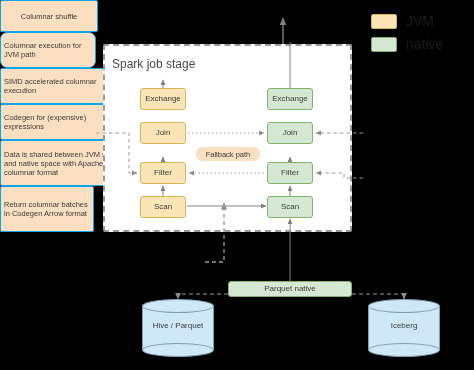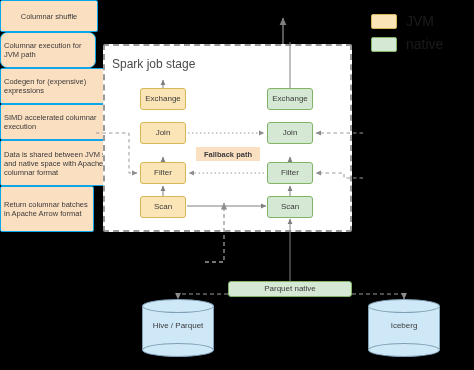--- a/index.html
+++ b/index.html
@@ -36,24 +36,23 @@
     background:#fbdfc1;
     border:1px solid #0ea5e9;
     border-radius:2px;
     font-size:7.5px;
     color:#3a3a3a;
     padding:2px 3px;
   }
   .note-plain{
     background:#fbdfc1;
     border:none;
-    border-radius:0;
+    border-radius:6px;
     font-size:7.5px;
     color:#3a3a3a;
-    font-weight:bold;
   }
 
   
   .container{
     position:absolute;
     left:103px;top:44px;
     width:249px;height:188px;
     background:#ffffff;
     border:2px dashed #9a9a9a;
     box-sizing:border-box;
@@ -196,32 +195,32 @@
   <div class="node native" style="left:267px;top:88px;width:46px;height:22px;">Exchange</div>
   <div class="node native" style="left:267px;top:122px;width:46px;height:22px;">Join</div>
   <div class="node native" style="left:267px;top:162px;width:46px;height:22px;">Filter</div>
   <div class="node native" style="left:267px;top:196px;width:46px;height:22px;">Scan</div>
 
   <div class="note-plain" style="position:absolute;left:196px;top:147px;width:64px;height:14px;display:flex;align-items:center;justify-content:center;">Fallback path</div>
 
   <div class="note" style="left:8px;top:118px;width:88px;height:30px;display:flex;align-items:center;justify-content:center;border-radius:7px;">Columnar execution
 for JVM path</div>
 
+  <div class="note" style="left:364px;top:114px;width:100px;height:30px;display:flex;align-items:center;justify-content:center;">SIMD accelerated
+columnar execution</div>
+
   <div class="note" style="left:364px;top:163px;width:104px;height:30px;display:flex;align-items:center;justify-content:center;">Codegen for (expensive)
 expressions</div>
-
-  <div class="note" style="left:364px;top:114px;width:100px;height:30px;display:flex;align-items:center;justify-content:center;">SIMD accelerated
-columnar execution</div>
 
   <div class="note" style="left:83px;top:241px;width:122px;height:40px;display:flex;align-items:center;justify-content:center;">Data is shared between JVM
 space and native space with
 Apache Arrow columnar format</div>
 
   <div class="note" style="left:305px;top:235px;width:86px;height:40px;display:flex;align-items:center;justify-content:center;">Return columnar
-batches in Apache
+batches in Codegen
 Arrow format</div>
 
   <div class="node native" style="left:228px;top:281px;width:124px;height:16px;">Parquet native</div>
 
   <div class="cyl" style="left:142px;top:299px;">
     <div class="cyl-body"></div>
     <div class="cyl-bot"></div>
     <div class="cyl-top"></div>
     <div class="cyl-label">Hive / Parquet</div>
   </div>

